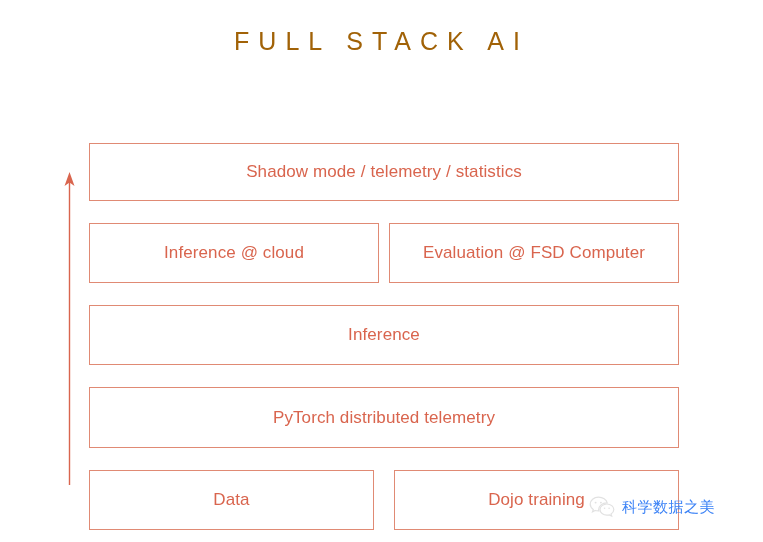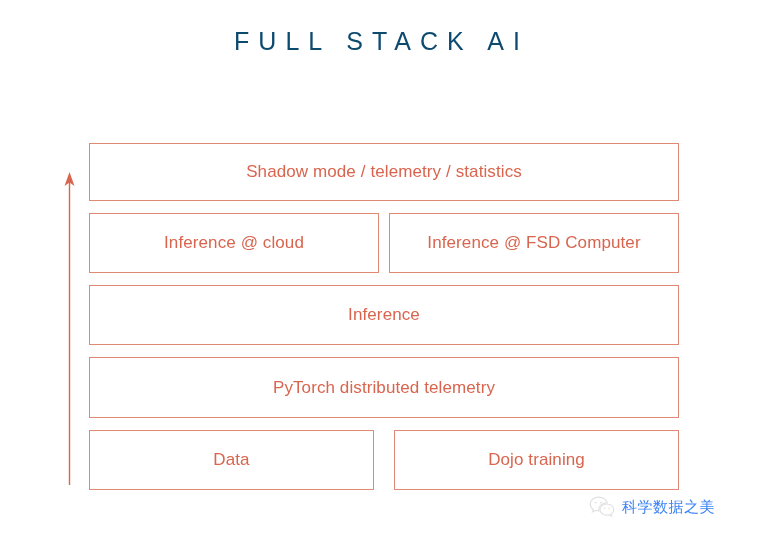--- a/index.html
+++ b/index.html
@@ -19,21 +19,21 @@
   
   .title {
     position: absolute;
     left: 0;
     top: 27px;
     width: 763px;
     text-align: center;
     font-size: 25px;
     font-weight: 300;
     letter-spacing: 9px;
-    color: #0c4a6e;
+    color: #a16207;
     white-space: pre;
   }
 
   
   .arrow {
     position: absolute;
     left: 60px;
     top: 170px;
     width: 20px;
     height: 315px;
@@ -42,21 +42,21 @@
   
   .stack {
     position: absolute;
     left: 89px;
     top: 143px;
     width: 590px;
   }
   .row {
     display: flex;
     width: 100%;
-    margin-bottom: 12px;
+    margin-bottom: 22px;
   }
   .row:last-child { margin-bottom: 9px; }
 
   .box {
     border: 1.6px solid #e08a74;
     background: #ffffff;
     box-sizing: border-box;
     display: flex;
     align-items: center;
     justify-content: center;
@@ -117,21 +117,21 @@
 
 <div class="stack">
 
   <div class="row row-full row-h58">
     <div class="box">Shadow mode / telemetry / statistics</div>
   </div>
 
   <div class="row row-two row-h60">
     <div class="box">Inference @ cloud</div>
     <div class="gap"></div>
-    <div class="box">Inference @ FSD Computer</div>
+    <div class="box">Evaluation @ FSD Computer</div>
   </div>
 
   <div class="row row-full row-h60">
     <div class="box">Inference</div>
   </div>
 
   <div class="row row-full row-h61">
     <div class="box">PyTorch distributed telemetry</div>
   </div>
 

